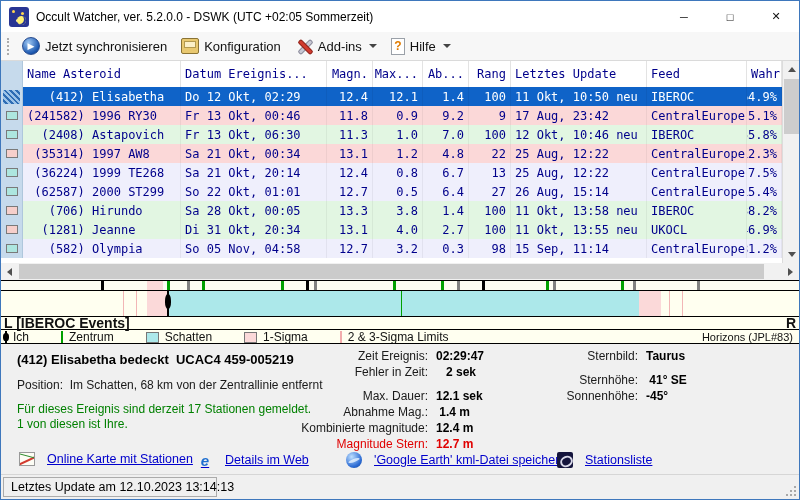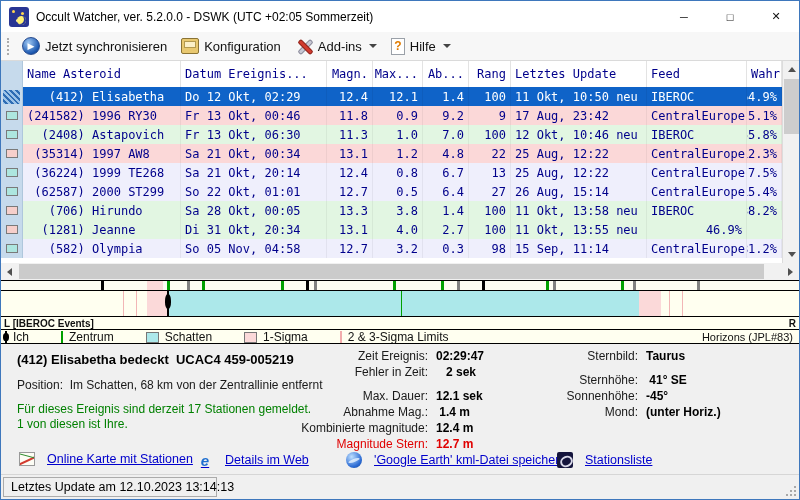--- a/index.html
+++ b/index.html
@@ -66,21 +66,21 @@
   
   .timeline{position:absolute;top:279px;left:0;width:798px;height:64px;background:#FFFFF0;border-top:1px solid #000;border-bottom:1px solid #000;}
   .ruler{position:relative;height:10px;border-bottom:1px solid #000;overflow:hidden;background:#FCFCF2;}
   .band{position:relative;height:26px;border-bottom:1px solid #000;overflow:hidden;}
   .seg{position:absolute;top:0;bottom:0;}
   .vline{position:absolute;top:0;bottom:0;width:1px;}
   .tick{position:absolute;top:0;bottom:0;width:3px;}
   .me-marker{position:absolute;top:0;bottom:-4px;width:2px;background:#000;}
   .me-marker::before{content:"";position:absolute;left:-2px;top:3px;width:6px;height:15px;background:#000;border-radius:45%;}
   .tl-labels{height:13px;display:flex;justify-content:space-between;align-items:center;padding:0 3px;
-    font-size:10px;font-weight:bold;color:#111;border-bottom:1px solid #000;}
+    font-size:14px;font-weight:bold;color:#111;border-bottom:1px solid #000;}
   .legend{height:14px;display:flex;align-items:center;font-size:12px;color:#111;padding-left:4px;gap:6px;}
   .leg-item{display:flex;align-items:center;gap:6px;margin-right:26px;}
   .sw-box{width:13px;height:11px;border:1px solid #777;}
   .sw-cyan{background:#ACE8EA;}
   .sw-pink{background:#FBD9D9;}
   .sw-gline{width:2px;height:12px;background:#00A000;}
   .sw-pline{width:2px;height:12px;background:#F2ACAC;}
   .sw-me{position:relative;width:2px;height:13px;background:#000;}
   .sw-me::before{content:"";position:absolute;left:-2px;top:2px;width:6px;height:8px;background:#000;border-radius:45%;}
   .leg-src{margin-left:auto;margin-right:6px;font-size:11px;}
@@ -262,20 +262,21 @@
         </div>
         <div class="trow green">
           <div class="td gutter"><span class="mark pink"></span></div>
           <div class="td">  (1281) Jeanne</div>
           <div class="td">Di 31 Okt, 20:34</div>
           <div class="td num">13.1</div>
           <div class="td num">4.0</div>
           <div class="td num">2.7</div>
           <div class="td num">100</div>
           <div class="td">11 Okt, 13:55 neu</div>
+          <div class="td">UKOCL</div>
           <div class="td num">46.9%</div>
         </div>
         <div class="trow lav">
           <div class="td gutter"><span class="mark teal"></span></div>
           <div class="td">   (582) Olympia</div>
           <div class="td">So 05 Nov, 04:58</div>
           <div class="td num">12.7</div>
           <div class="td num">3.2</div>
           <div class="td num">0.3</div>
           <div class="td num">98</div>
@@ -406,24 +407,20 @@
         <span class="fval">Taurus</span>
       </div>
       <div class="frow gap-top">
         <span class="flabel">Sternhöhe:</span>
         <span class="fval"> 41° SE</span>
       </div>
       <div class="frow">
         <span class="flabel">Sonnenhöhe:</span>
         <span class="fval">-45°</span>
       </div>
-      <div class="frow">
-        <span class="flabel">Mond:</span>
-        <span class="fval">(unter Horiz.)</span>
-      </div>
     </div>
   </div>
 
   <div class="links">
     <span class="link" style="left:18px;">
       <span class="ico-map"></span>
       <span>Online Karte mit Stationen</span>
     </span>
     <span class="link" style="left:196px;">
       <span class="ico-ie">e</span>

